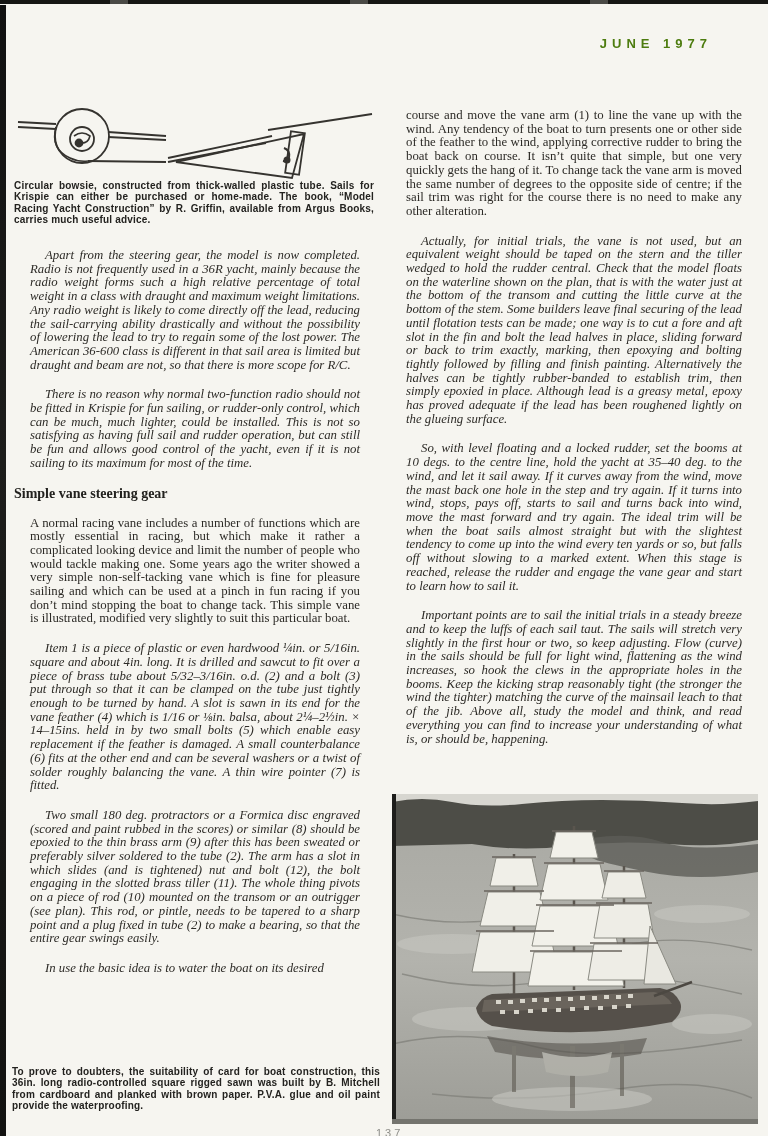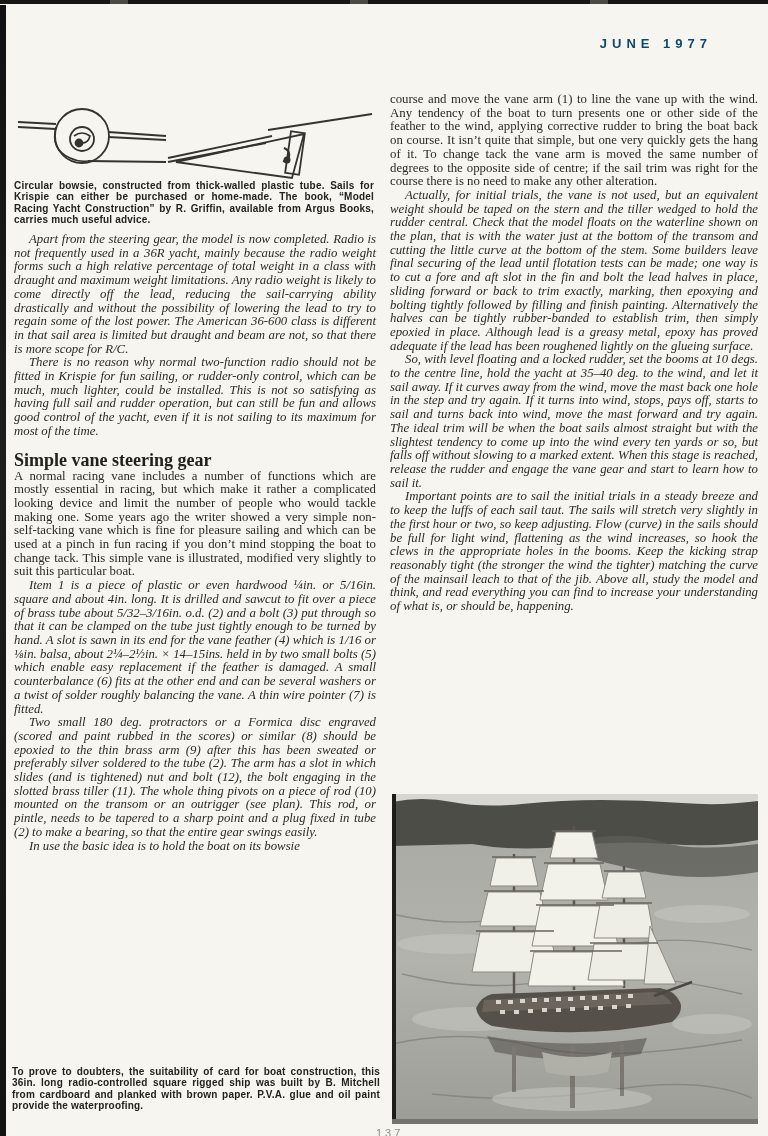--- a/index.html
+++ b/index.html
@@ -9,36 +9,36 @@
     font-family:"Liberation Serif", serif; color:#2c2a26;
   }
   
   .edge-top { position:absolute; top:0; left:0; width:768px; height:4px;
     background:repeating-linear-gradient(90deg,#161614 0 110px,#4a4a46 110px 128px,#161614 128px 240px); }
   .edge-left { position:absolute; top:5px; left:0; width:6px; height:1131px;
     background:linear-gradient(180deg,#111 0%,#1d1d1b 40%,#121210 100%); }
   
   .hdr-date { position:absolute; top:36px; right:56px;
     font-family:"Liberation Sans", sans-serif; font-weight:bold; font-size:13px;
-    letter-spacing:5px; color:#0c4a6e; }
+    letter-spacing:5px; color:#4d7c0f; }
   
   .fig { position:absolute; left:16px; top:86px; width:358px; height:96px; }
   
   .cap { position:absolute; font-family:"Liberation Sans", sans-serif; font-weight:bold;
     font-size:10px; line-height:11.3px; color:#23221f; text-align:justify; letter-spacing:.2px; }
   .cap-top { left:14px; top:180px; width:360px; }
   .cap-bottom { left:12px; top:1066px; width:368px; }
   
   .col { position:absolute; text-align:justify;
     font-size:12.8px; line-height:13.7px; color:#2c2a26; }
   .col-left  { left:14px;  top:233px; width:362px; }
   .col-right { left:390px; top:93px;  width:368px; }
-  .col p { margin:0; }
+  .col p { margin:16px; }
   .col p.ind { text-indent:15px;font-style:italic; }
-  h3.sect { font-family:"Liberation Serif", serif; font-weight:bold; font-size:18px;
+  h3.sect { font-family:"Liberation Serif", serif; font-weight:bold; font-size:14px;
     line-height:14px; margin:14px 0 3px 0; text-align:left; color:#22211e; }
   
   .photo { position:absolute; left:392px; top:794px; width:366px; height:330px; }
   .pagenum { position:absolute; left:376px; top:1127px;
     font-family:"Liberation Sans", sans-serif; font-size:11px; color:#8d8d88; letter-spacing:3px; }
 </style>
 </head>
 <body>
 
 <div id="page">
@@ -79,34 +79,34 @@
   <div class="col col-left">
     <div>
         <p class="ind">Apart from the steering gear, the model is now completed. Radio is not frequently used in a 36R yacht, mainly because the radio weight forms such a high relative percentage of total weight in a class with draught and maximum weight limitations. Any radio weight is likely to come directly off the lead, reducing the sail-carrying ability drastically and without the possibility of lowering the lead to try to regain some of the lost power. The American 36-600 class is different in that sail area is limited but draught and beam are not, so that there is more scope for R/C.</p>
         <p class="ind">There is no reason why normal two-function radio should not be fitted in Krispie for fun sailing, or rudder-only control, which can be much, much lighter, could be installed. This is not so satisfying as having full sail and rudder operation, but can still be fun and allows good control of the yacht, even if it is not sailing to its maximum for most of the time.</p>
       </div>
     <h3 class="sect">Simple vane steering gear</h3>
     <div>
         <p>A normal racing vane includes a number of functions which are mostly essential in racing, but which make it rather a complicated looking device and limit the number of people who would tackle making one. Some years ago the writer showed a very simple non-self-tacking vane which is fine for pleasure sailing and which can be used at a pinch in fun racing if you don’t mind stopping the boat to change tack. This simple vane is illustrated, modified very slightly to suit this particular boat.</p>
         <p class="ind">Item 1 is a piece of plastic or even hardwood ¼in. or 5/16in. square and about 4in. long. It is drilled and sawcut to fit over a piece of brass tube about 5/32–3/16in. o.d. (2) and a bolt (3) put through so that it can be clamped on the tube just tightly enough to be turned by hand. A slot is sawn in its end for the vane feather (4) which is 1/16 or ⅛in. balsa, about 2¼–2½in. × 14–15ins. held in by two small bolts (5) which enable easy replacement if the feather is damaged. A small counterbalance (6) fits at the other end and can be several washers or a twist of solder roughly balancing the vane. A thin wire pointer (7) is fitted.</p>
         <p class="ind">Two small 180 deg. protractors or a Formica disc engraved (scored and paint rubbed in the scores) or similar (8) should be epoxied to the thin brass arm (9) after this has been sweated or preferably silver soldered to the tube (2). The arm has a slot in which slides (and is tightened) nut and bolt (12), the bolt engaging in the slotted brass tiller (11). The whole thing pivots on a piece of rod (10) mounted on the transom or an outrigger (see plan). This rod, or pintle, needs to be tapered to a sharp point and a plug fixed in tube (2) to make a bearing, so that the entire gear swings easily.</p>
-        <p class="ind">In use the basic idea is to hold the boat on its bowsie</p>
+        <p class="ind">In use the basic idea is to water the boat on its desired</p>
       </div>
   </div>
 
   <div class="col col-right">
     <div>
         <p>course and move the vane arm (1) to line the vane up with the wind. Any tendency of the boat to turn presents one or other side of the feather to the wind, applying corrective rudder to bring the boat back on course. It isn’t quite that simple, but one very quickly gets the hang of it. To change tack the vane arm is moved the same number of degrees to the opposite side of centre; if the sail trim was right for the course there is no need to make any other alteration.</p>
         <p class="ind">Actually, for initial trials, the vane is not used, but an equivalent weight should be taped on the stern and the tiller wedged to hold the rudder central. Check that the model floats on the waterline shown on the plan, that is with the water just at the bottom of the transom and cutting the little curve at the bottom of the stem. Some builders leave final securing of the lead until flotation tests can be made; one way is to cut a fore and aft slot in the fin and bolt the lead halves in place, sliding forward or back to trim exactly, marking, then epoxying and bolting tightly followed by filling and finish painting. Alternatively the halves can be tightly rubber-banded to establish trim, then simply epoxied in place. Although lead is a greasy metal, epoxy has proved adequate if the lead has been roughened lightly on the glueing surface.</p>
         <p class="ind">So, with level floating and a locked rudder, set the booms at 10 degs. to the centre line, hold the yacht at 35–40 deg. to the wind, and let it sail away. If it curves away from the wind, move the mast back one hole in the step and try again. If it turns into wind, stops, pays off, starts to sail and turns back into wind, move the mast forward and try again. The ideal trim will be when the boat sails almost straight but with the slightest tendency to come up into the wind every ten yards or so, but falls off without slowing to a marked extent. When this stage is reached, release the rudder and engage the vane gear and start to learn how to sail it.</p>
         <p class="ind">Important points are to sail the initial trials in a steady breeze and to keep the luffs of each sail taut. The sails will stretch very slightly in the first hour or two, so keep adjusting. Flow (curve) in the sails should be full for light wind, flattening as the wind increases, so hook the clews in the appropriate holes in the booms. Keep the kicking strap reasonably tight (the stronger the wind the tighter) matching the curve of the mainsail leach to that of the jib. Above all, study the model and think, and read everything you can find to increase your understanding of what is, or should be, happening.</p>
       </div>
   </div>
 
-  <div class="cap cap-bottom">To prove to doubters, the suitability of card for boat construction, this 36in. long radio-controlled square rigged ship was built by B. Mitchell from cardboard and planked with brown paper. P.V.A. glue and oil paint provide the waterproofing.</div>
+  <div class="cap cap-bottom">To prove to doubters, the suitability of card for boat construction, this 36in. long radio-controlled square rigged sawn was built by B. Mitchell from cardboard and planked with brown paper. P.V.A. glue and oil paint provide the waterproofing.</div>
 
   <div class="photo">
     <svg width="366" height="330" viewBox="0 0 366 330">
       <defs>
         <linearGradient id="water" x1="0" y1="0" x2="0" y2="1">
           <stop offset="0" stop-color="#a8a8a2"></stop>
           <stop offset="0.5" stop-color="#b3b3ad"></stop>
           <stop offset="1" stop-color="#9d9d97"></stop>
         </linearGradient>
       </defs>

